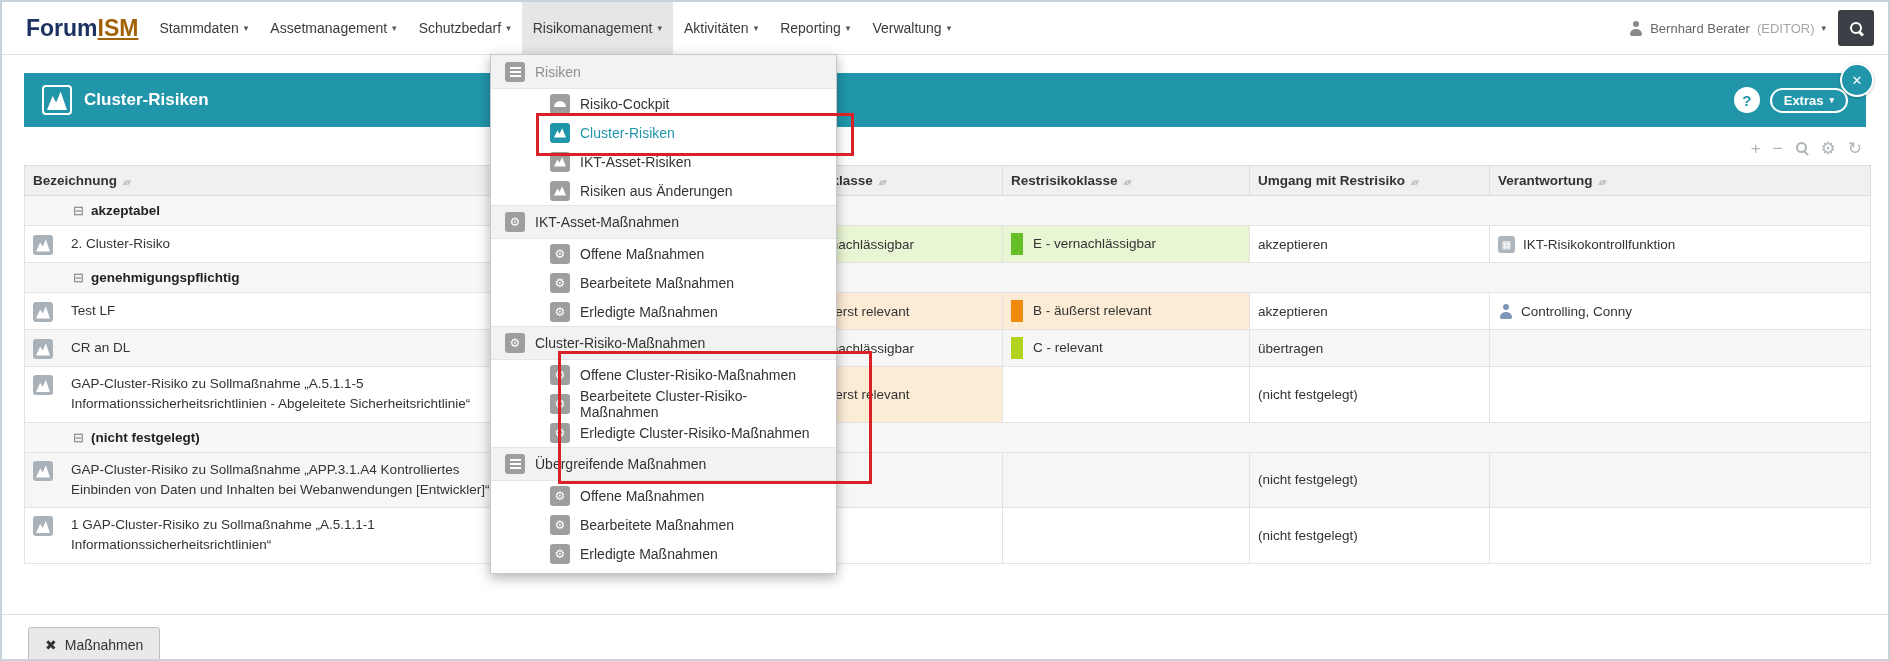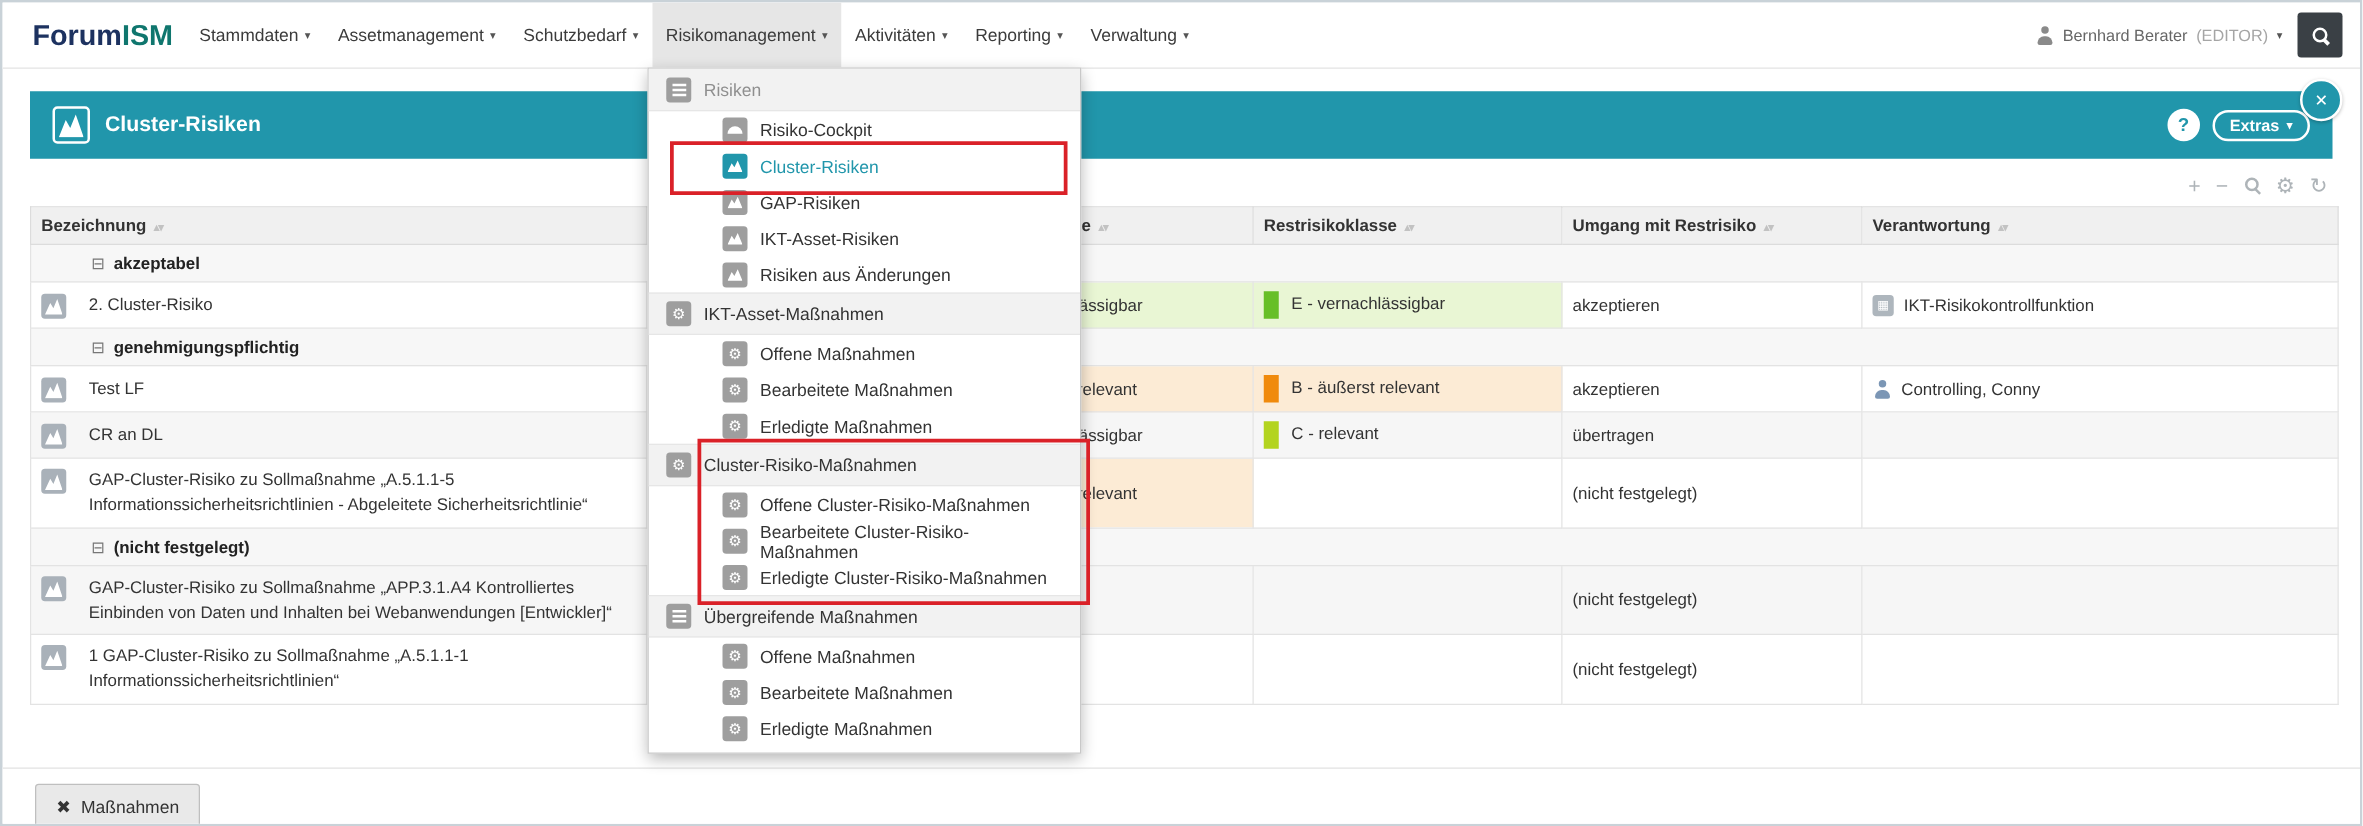--- a/index.html
+++ b/index.html
@@ -3,21 +3,21 @@
 <meta charset="utf-8">
 <style>
   html,body{margin:0;padding:0;background:#fff;}
   .screen{position:relative;width:1890px;height:661px;box-sizing:border-box;border:2px solid #c9d2d8;
           background:#fff;overflow:hidden;font-family:"Liberation Sans",sans-serif;color:#333;}
 
   
   .topnav{height:52px;display:flex;align-items:stretch;border-bottom:1px solid #e3e3e3;padding-left:24px;background:#fff;}
   .logo{align-self:center;font-size:23px;font-weight:bold;margin-right:10px;white-space:nowrap;}
   .logo .p1{color:#1d3260;}
-  .logo .p2{color:#0f766e;}
+  .logo .p2{color:#a16207;text-decoration:underline;}
   .nav-item{display:flex;align-items:center;gap:5px;padding:0 11px;font-size:14px;color:#3b3b3b;cursor:pointer;white-space:nowrap;}
   .nav-item.active{background:#e6e6e6;}
   .caret{font-size:9px;color:#555;line-height:1;}
   .nav-right{margin-left:auto;display:flex;align-items:center;gap:12px;padding-right:14px;}
   .user-wrap{display:flex;align-items:center;gap:7px;font-size:13px;color:#666;}
   .user-role{color:#a5a5a5;}
   .person{position:relative;width:15px;height:15px;color:#8a8a8a;display:inline-block;}
   .person::before{content:"";position:absolute;top:0;left:4.5px;width:6px;height:6px;border-radius:50%;background:currentColor;}
   .person::after{content:"";position:absolute;bottom:0;left:1.5px;width:12px;height:7px;border-radius:6px 6px 2px 2px;background:currentColor;}
   .search-btn{width:36px;height:36px;background:#3a4045;border-radius:3px;display:flex;align-items:center;justify-content:center;cursor:pointer;}
@@ -63,21 +63,21 @@
   td.t-orange{background:#fcebd5;}
   .blk{display:inline-block;width:12px;height:22px;vertical-align:middle;margin-right:10px;}
   .b-green{background:#67bf27;}
   .b-orange{background:#f08a0c;}
   .b-lime{background:#b3d41f;}
   .vr{display:flex;align-items:center;gap:8px;}
   .vr-badge{flex-shrink:0;width:17px;height:17px;border-radius:3px;background:#aeb6bd;color:#fff;font-size:10px;display:flex;align-items:center;justify-content:center;}
   .person.blue{color:#7b96b5;}
 
   
-  .dropdown{position:absolute;left:516px;top:52px;width:345px;background:#fff;border:1px solid #c8c8c8;
+  .dropdown{position:absolute;left:488px;top:52px;width:345px;background:#fff;border:1px solid #c8c8c8;
             box-shadow:0 4px 12px rgba(0,0,0,.3);z-index:50;padding-bottom:5px;}
   .dd-header{height:34px;background:#f2f2f2;border-top:1px solid #e6e6e6;border-bottom:1px solid #e6e6e6;
              display:flex;align-items:center;gap:10px;padding:0 14px;font-size:14px;color:#333;box-sizing:border-box;}
   .dd-header.muted{color:#8f8f8f;border-top:none;}
   .dd-item{height:29px;display:flex;align-items:center;gap:10px;padding:0 14px;font-size:14px;color:#333;cursor:pointer;box-sizing:border-box;margin-left:45px;}
   .dd-item.sel{color:#2196ab;}
   .badge{flex-shrink:0;width:20px;height:20px;border-radius:3px;background:#9e9e9e;color:#fff;display:flex;align-items:center;justify-content:center;font-size:12px;box-sizing:border-box;}
   .badge.teal{background:#2196ab;}
   .badge .mountain{width:12px;height:10px;}
   .gauge-glyph{width:12px;height:6px;background:#fff;border-radius:12px 12px 0 0;}
@@ -314,26 +314,20 @@
     <div class="dd-item sel">
       <span class="badge teal">
           <span class="mountain"></span>
         </span>
       <span>Cluster-Risiken</span>
     </div>
     <div class="dd-item">
       <span class="badge">
           <span class="mountain"></span>
         </span>
-      <span>GAP-Risiken</span>
-    </div>
-    <div class="dd-item">
-      <span class="badge">
-          <span class="mountain"></span>
-        </span>
       <span>IKT-Asset-Risiken</span>
     </div>
     <div class="dd-item">
       <span class="badge">
           <span class="mountain"></span>
         </span>
       <span>Risiken aus Änderungen</span>
     </div>
 
     <div class="dd-header">

